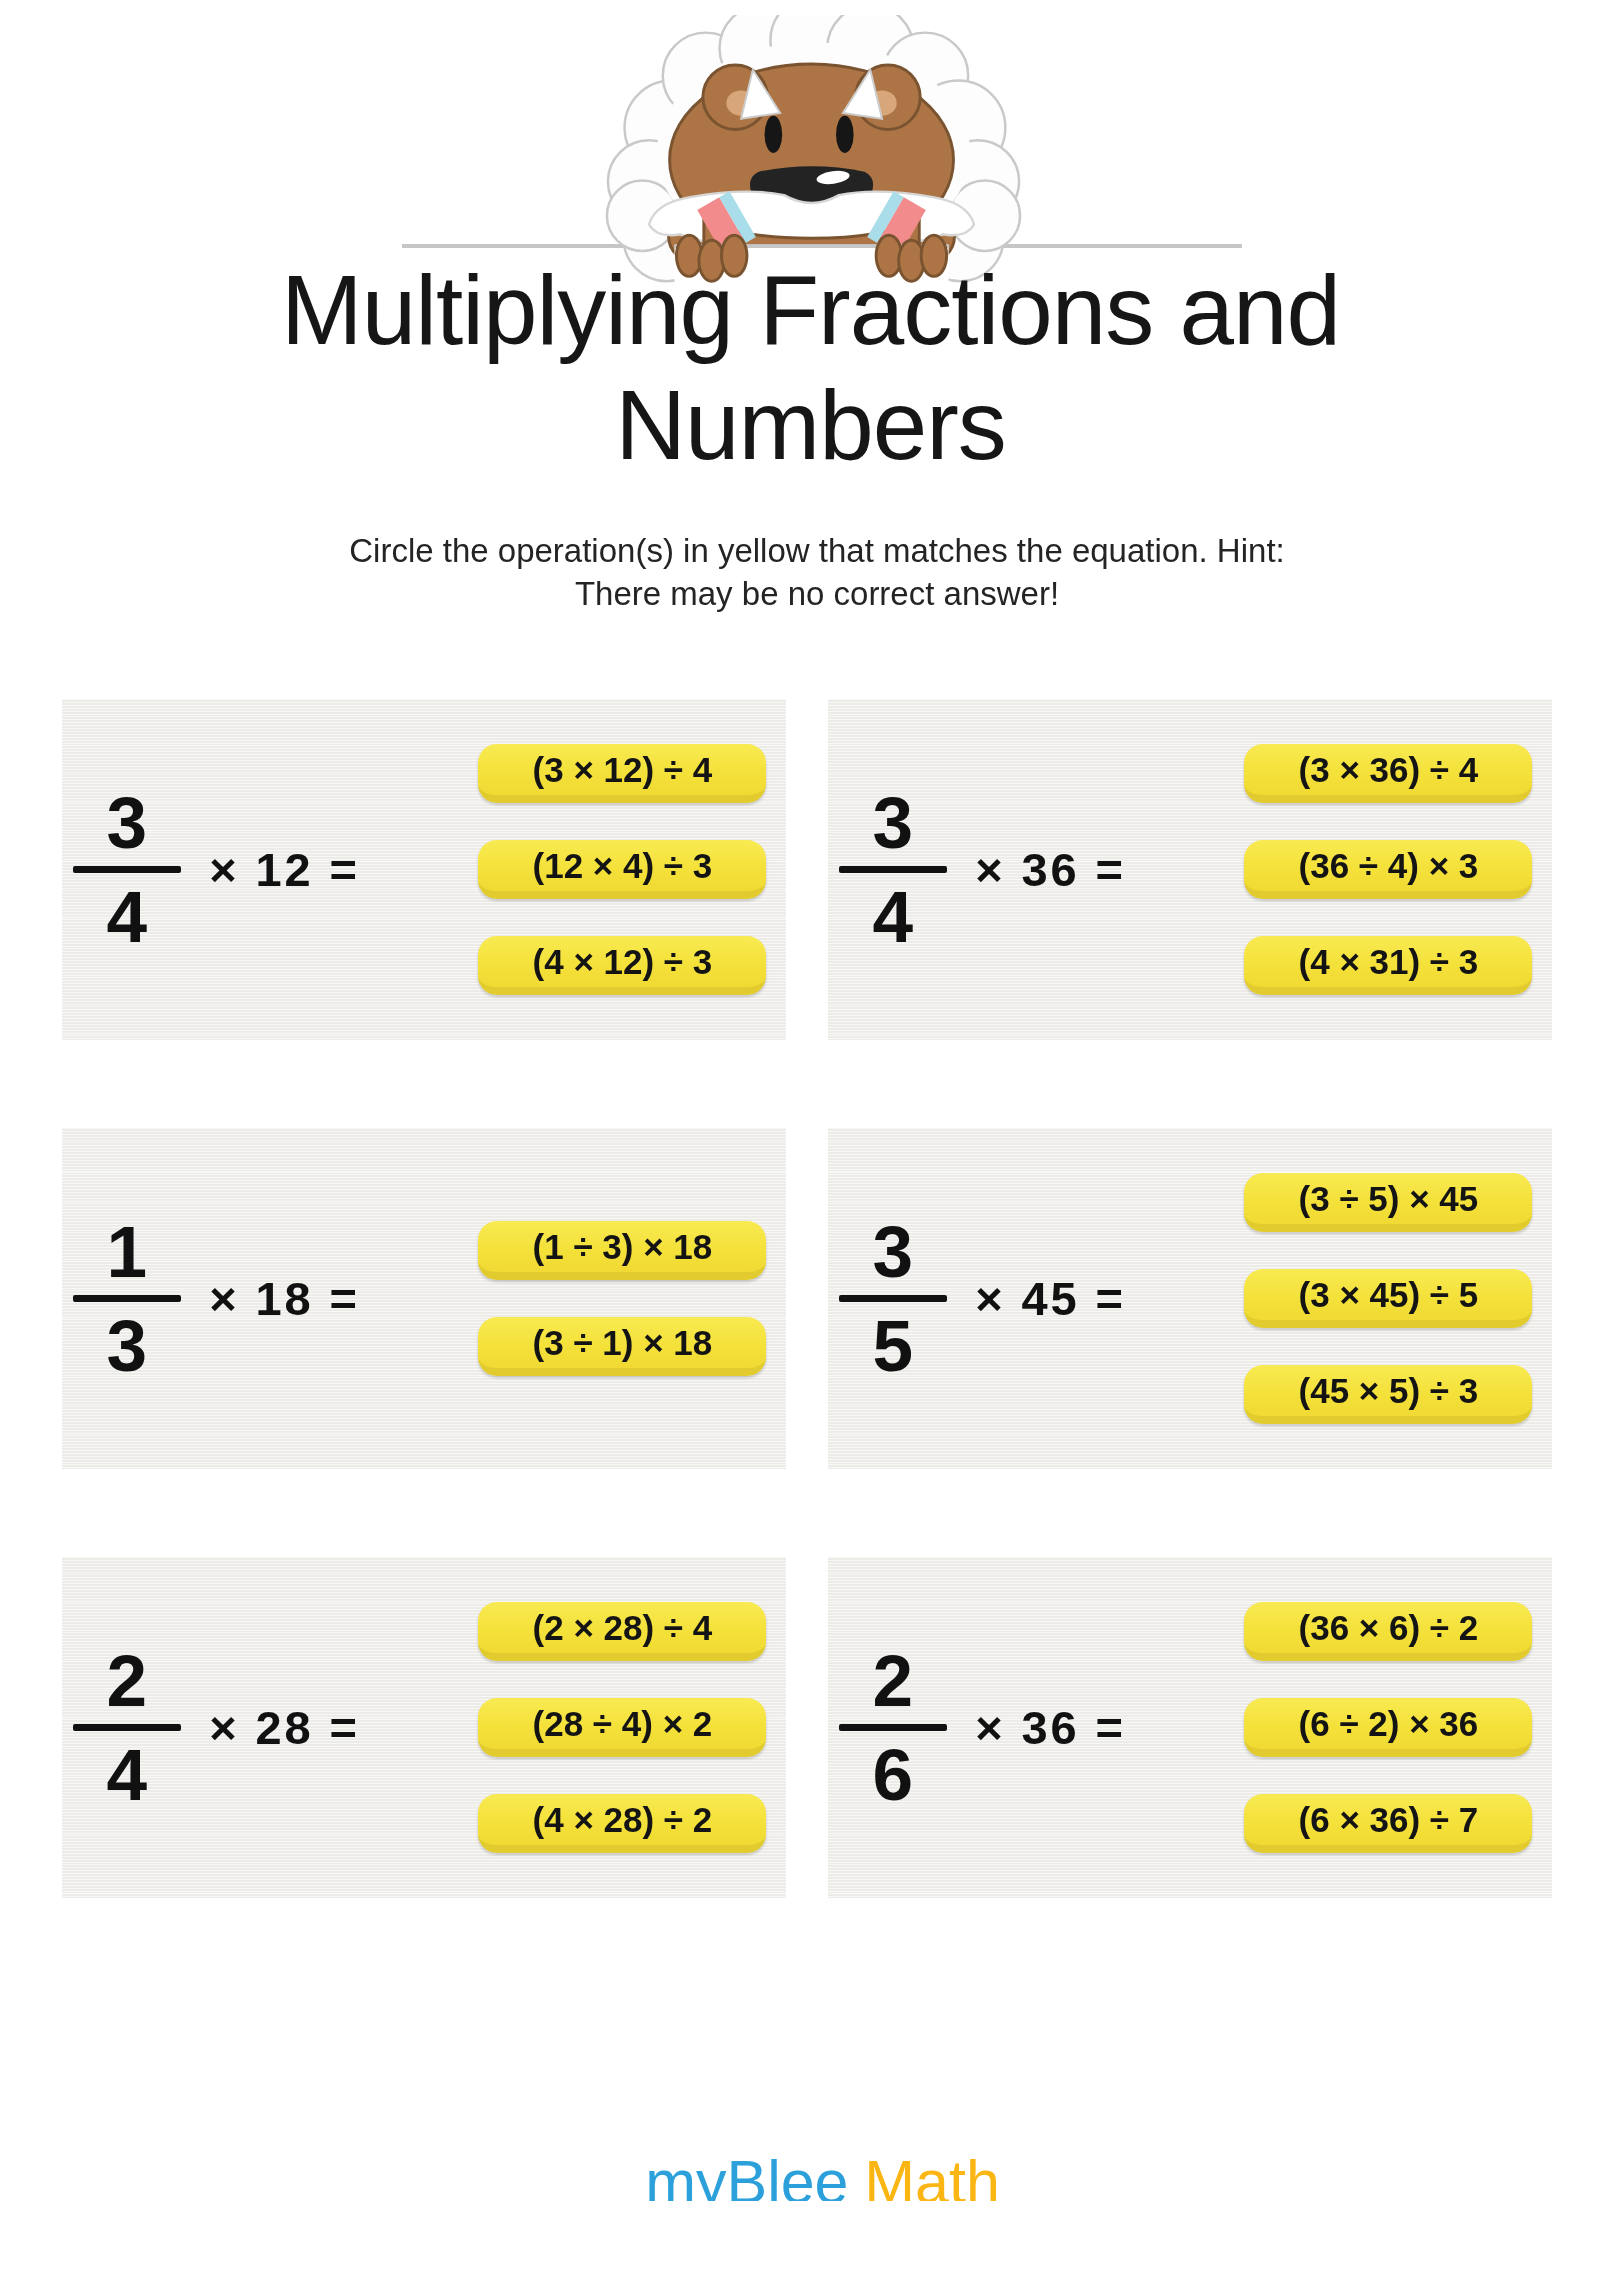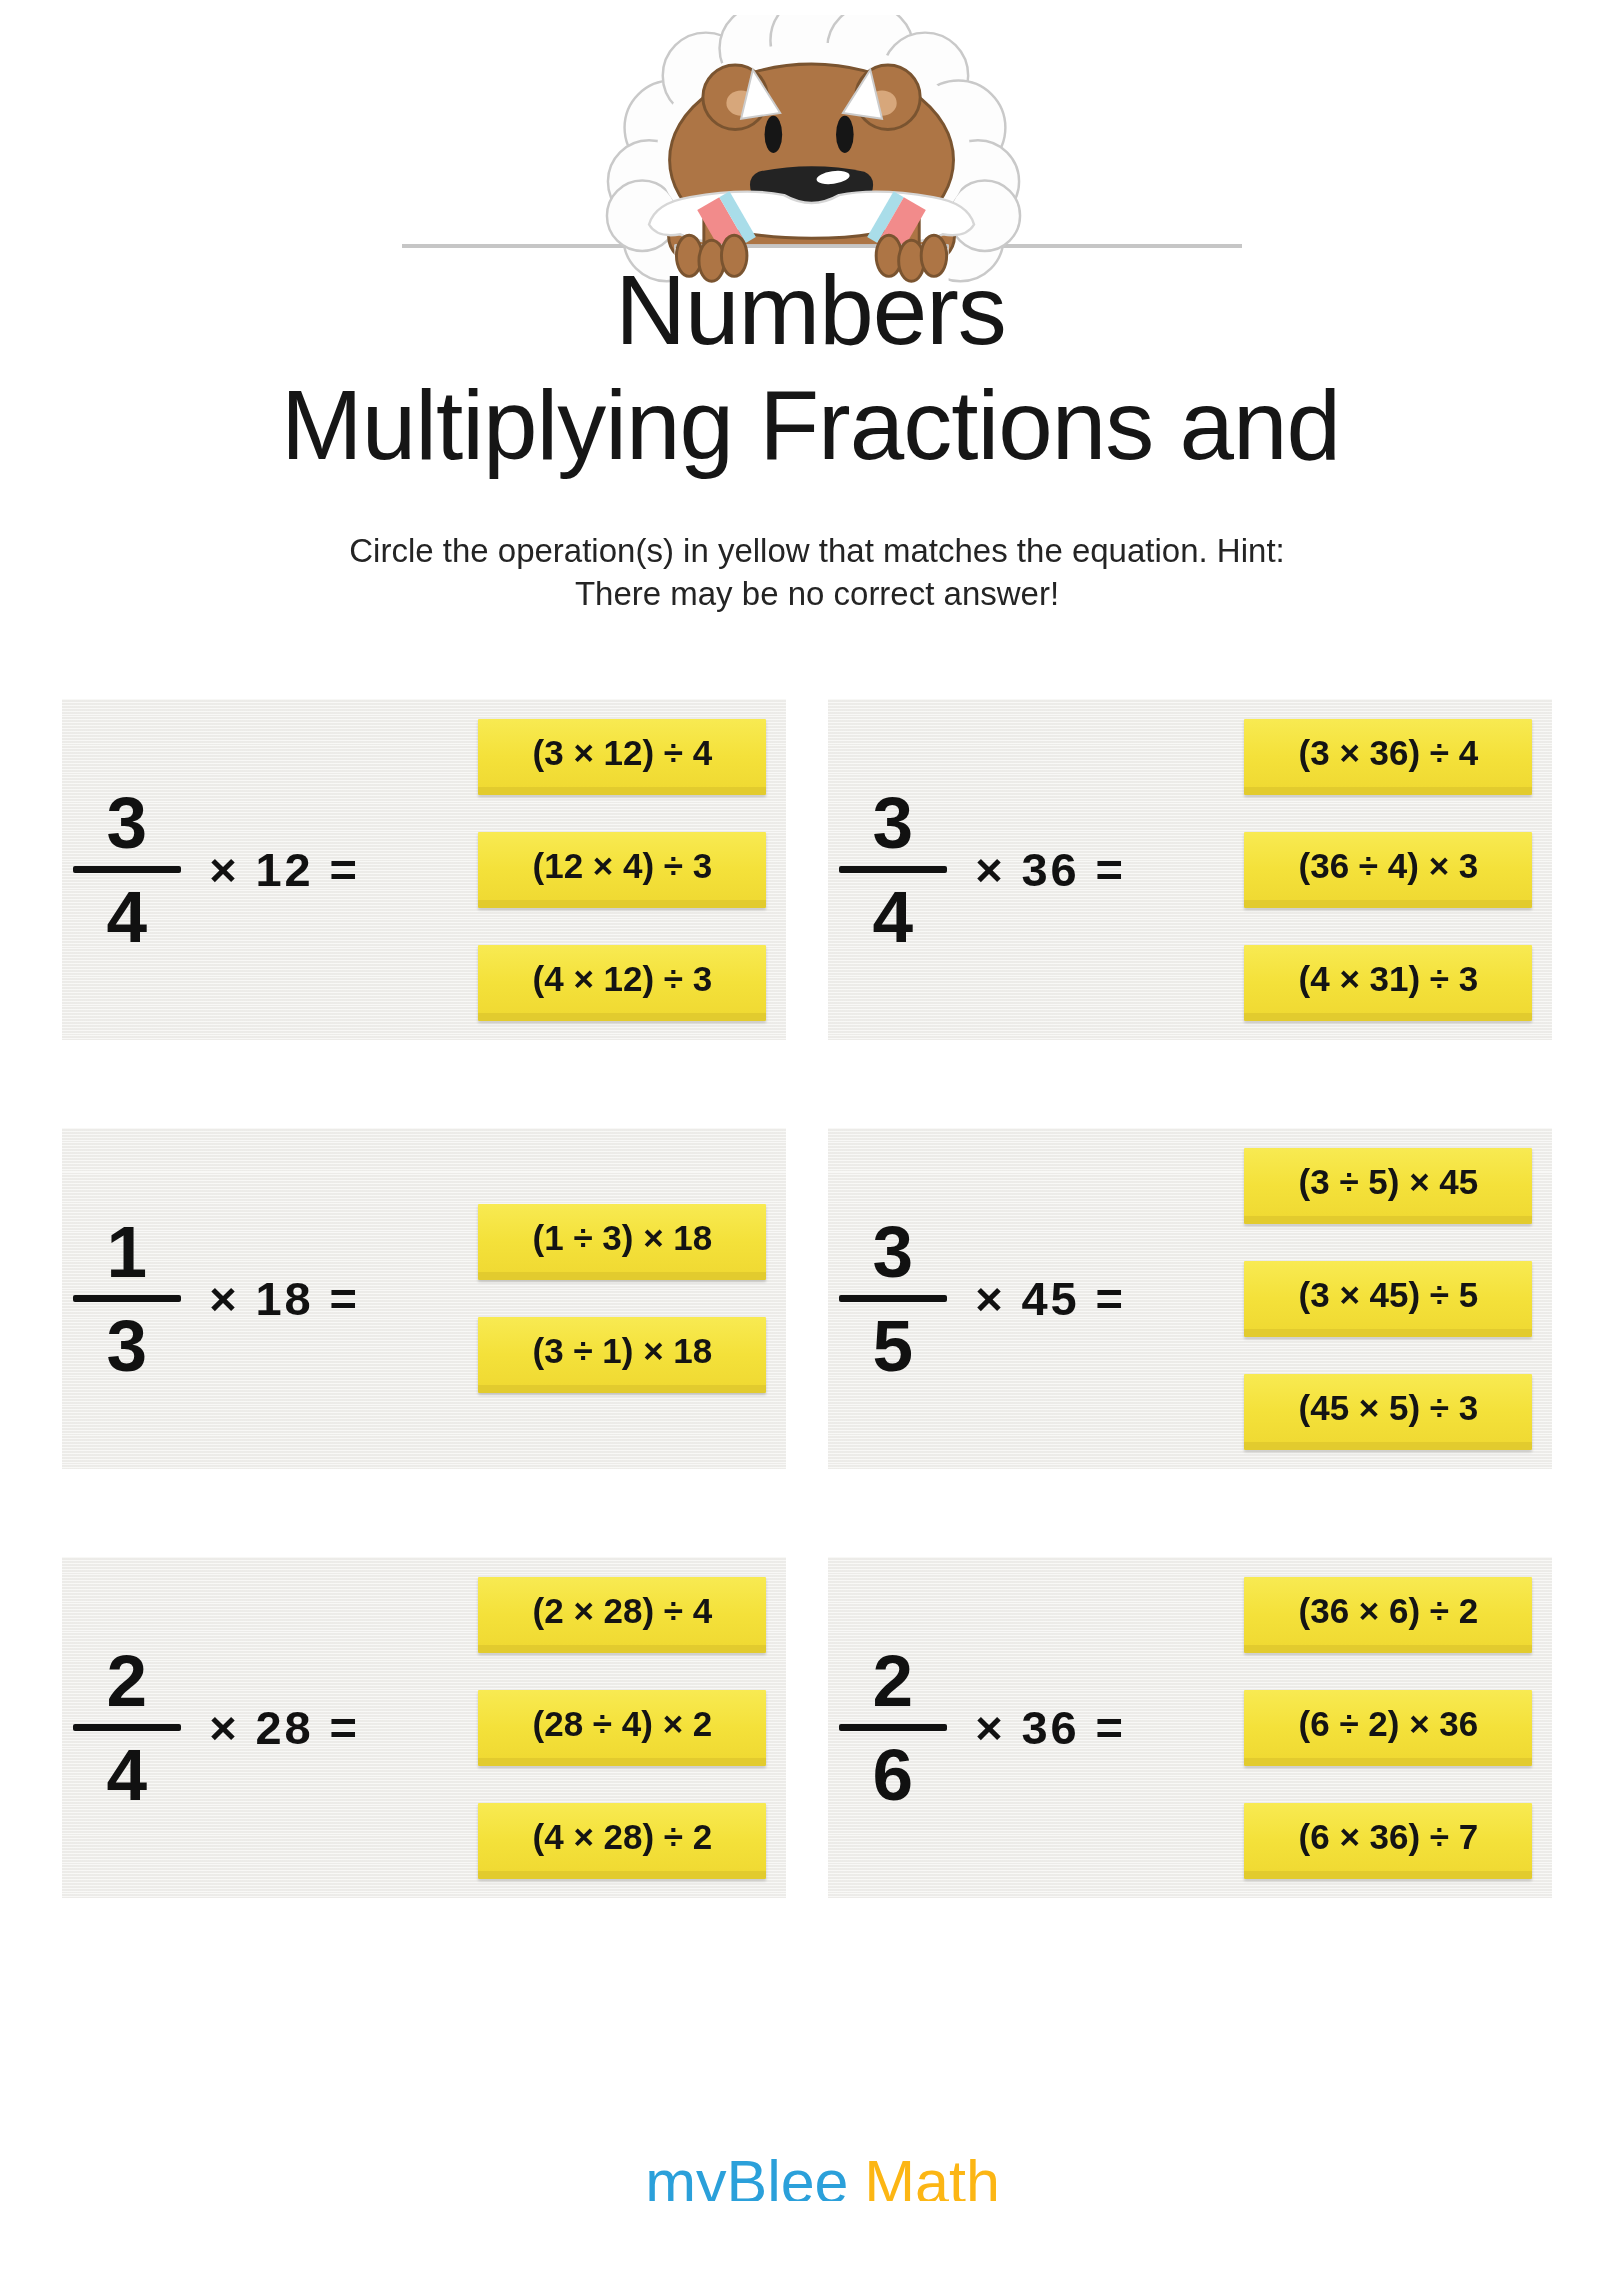--- a/index.html
+++ b/index.html
@@ -25,21 +25,21 @@
     display:flex;align-items:center;justify-content:space-between;
     padding:0 19.6px 0 9.8px;box-sizing:border-box;
   }
   .equation{display:flex;align-items:center;font-weight:bold;color:#111;}
   .fraction{display:flex;flex-direction:column;align-items:center;min-width:110px;}
   .fnum,.fden{font-size:73px;font-weight:bold;line-height:71px;}
   .fbar{width:108px;height:7.8px;background:#111;border-radius:2px;margin:7.8px 0;}
   .op{font-size:47px;font-weight:bold;margin-left:27.4px;letter-spacing:2.9px;white-space:pre;}
   .options{display:flex;flex-direction:column;gap:37px;width:288px;}
   .option{
-    height:76px;box-sizing:border-box;border:none;border-radius:1px;
+    height:59px;box-sizing:border-box;border:none;border-radius:19px;
     background:linear-gradient(180deg,var(--option-yellow-light,#f8ea52) 0%,#f4e13a 55%,#f0da33 100%);
     border-bottom:8.8px solid var(--option-yellow-edge,#e2cb2e);
     box-shadow:0 2px 2.9px rgba(0,0,0,.18);
     font-family:"Liberation Sans",sans-serif;font-weight:bold;font-size:35px;color:#141414;
     cursor:pointer;text-align:center;padding:0;
   }
   
   .logo{position:absolute;left:0;right:0;top:2152px;height:49px;overflow:hidden;
     text-align:center;font-size:61px;line-height:61px;font-weight:normal;padding-left:24px;}
   .logo .p1{color:var(--logo-blue,#2ba0da);}
@@ -117,22 +117,22 @@
     <ellipse cx="103" cy="246" rx="13" ry="21"></ellipse>
       <ellipse cx="126" cy="251" rx="13" ry="21"></ellipse>
       <ellipse cx="149" cy="246" rx="13" ry="21"></ellipse>
     <ellipse cx="307" cy="246" rx="13" ry="21"></ellipse>
       <ellipse cx="330" cy="251" rx="13" ry="21"></ellipse>
       <ellipse cx="353" cy="246" rx="13" ry="21"></ellipse>
   </g>
 </svg>
 
 <div class="title">
+  <div>Multiplying Fractions and</div>
   <div>Numbers</div>
-  <div>Multiplying Fractions and</div>
 </div>
 
 <div class="instructions">
   <div>Circle the operation(s) in yellow that matches the equation. Hint:</div>
   <div>There may be no correct answer!</div>
 </div>
 
 <div class="cards">
 
   <div class="card">

